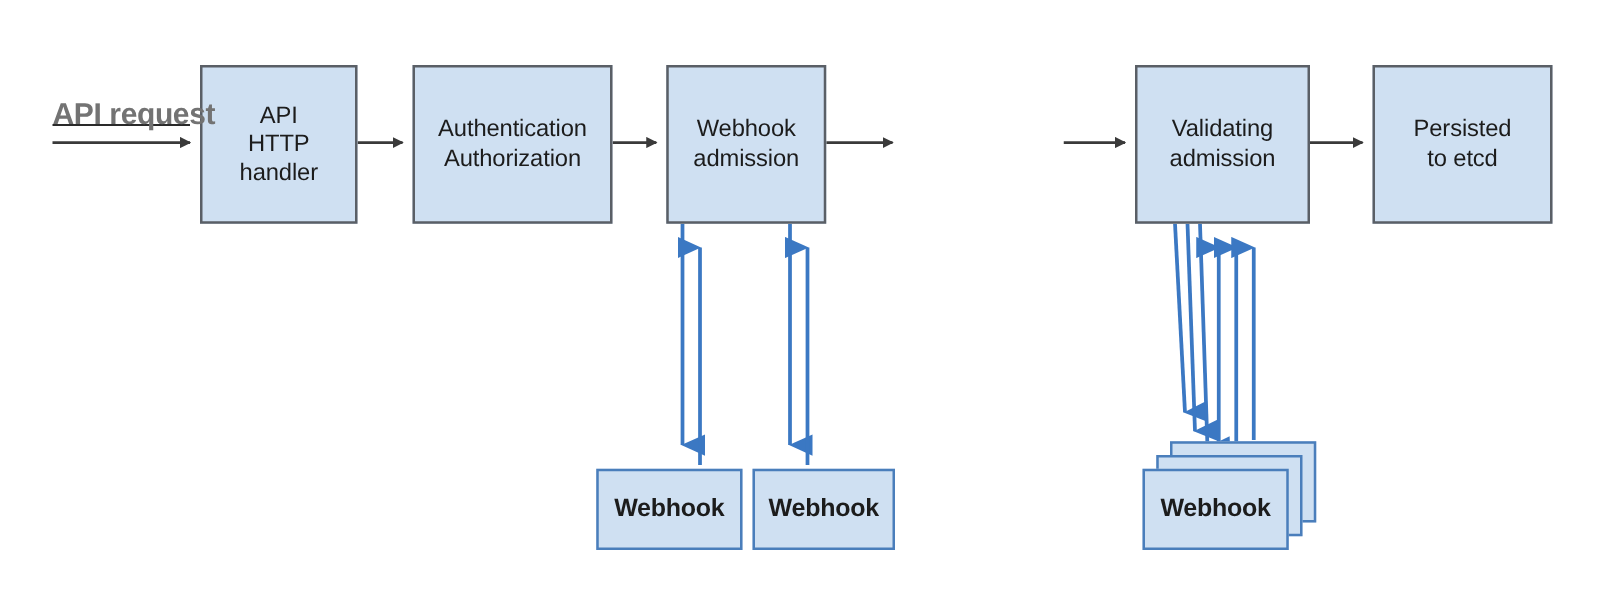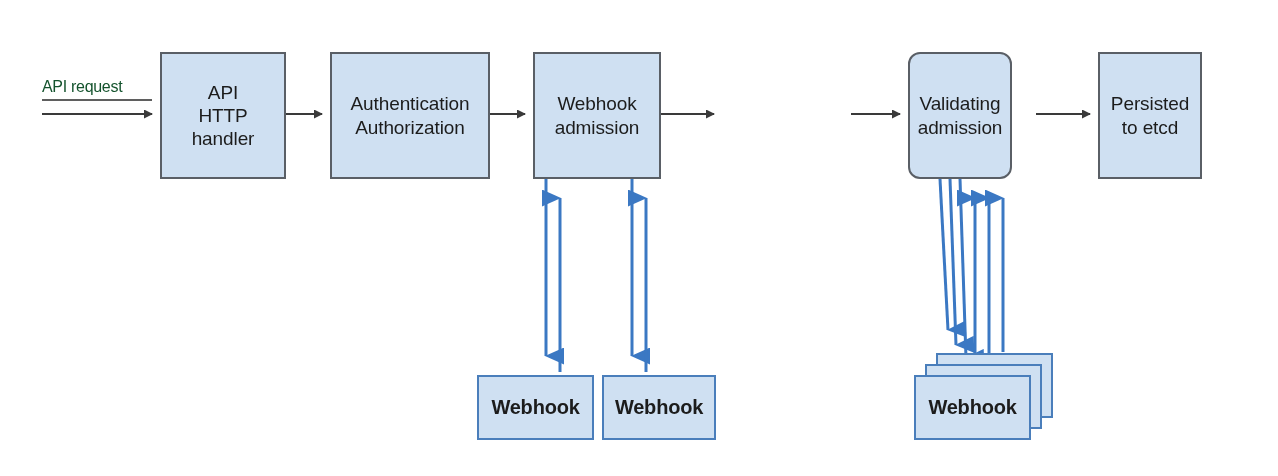--- a/index.html
+++ b/index.html
@@ -51,23 +51,23 @@
     z-index: 2;
   }
   .webhook-stack-mid {
     z-index: 3;
   }
   .webhook-stack-front {
     z-index: 4;
   }
   .edge-label {
     position: absolute;
-    font-size: 16px;
-    font-weight: normal;
-    color: #14532d;
+    font-size: 24px;
+    font-weight: bold;
+    color: #737373;
     letter-spacing: -0.3px;
     z-index: 5;
     white-space: nowrap;
   }
 </style>
 </head>
 <body>
 
 <div id="canvas">
 
@@ -143,24 +143,24 @@
 Authorization</div>
 
   <div class="node" style="left:160px; top:52px; width:126px; height:127px;">API
 HTTP
 handler</div>
 
   <div class="node" style="left:533px; top:52px; width:128px; height:127px;">Webhook
 admission</div>
 
 
-  <div class="node" style="left:908px; top:52px; width:104px; height:127px;border-radius:12px;">Validating
+  <div class="node" style="left:908px; top:52px; width:140px; height:127px;">Validating
 admission</div>
 
-  <div class="node" style="left:1098px; top:52px; width:104px; height:127px;">Persisted
+  <div class="node" style="left:1098px; top:52px; width:144px; height:127px;">Persisted
 to etcd</div>
 
   <div class="node webhook" style="left:477px; top:375px; width:117px; height:65px;">Webhook</div>
 
   <div class="node webhook" style="left:602px; top:375px; width:114px; height:65px;">Webhook</div>
 
   <div class="node webhook webhook-stack-back" style="left:936px; top:353px; width:117px; height:65px;"></div>
 
   <div class="node webhook webhook-stack-mid" style="left:925px; top:364px; width:117px; height:65px;"></div>
 

